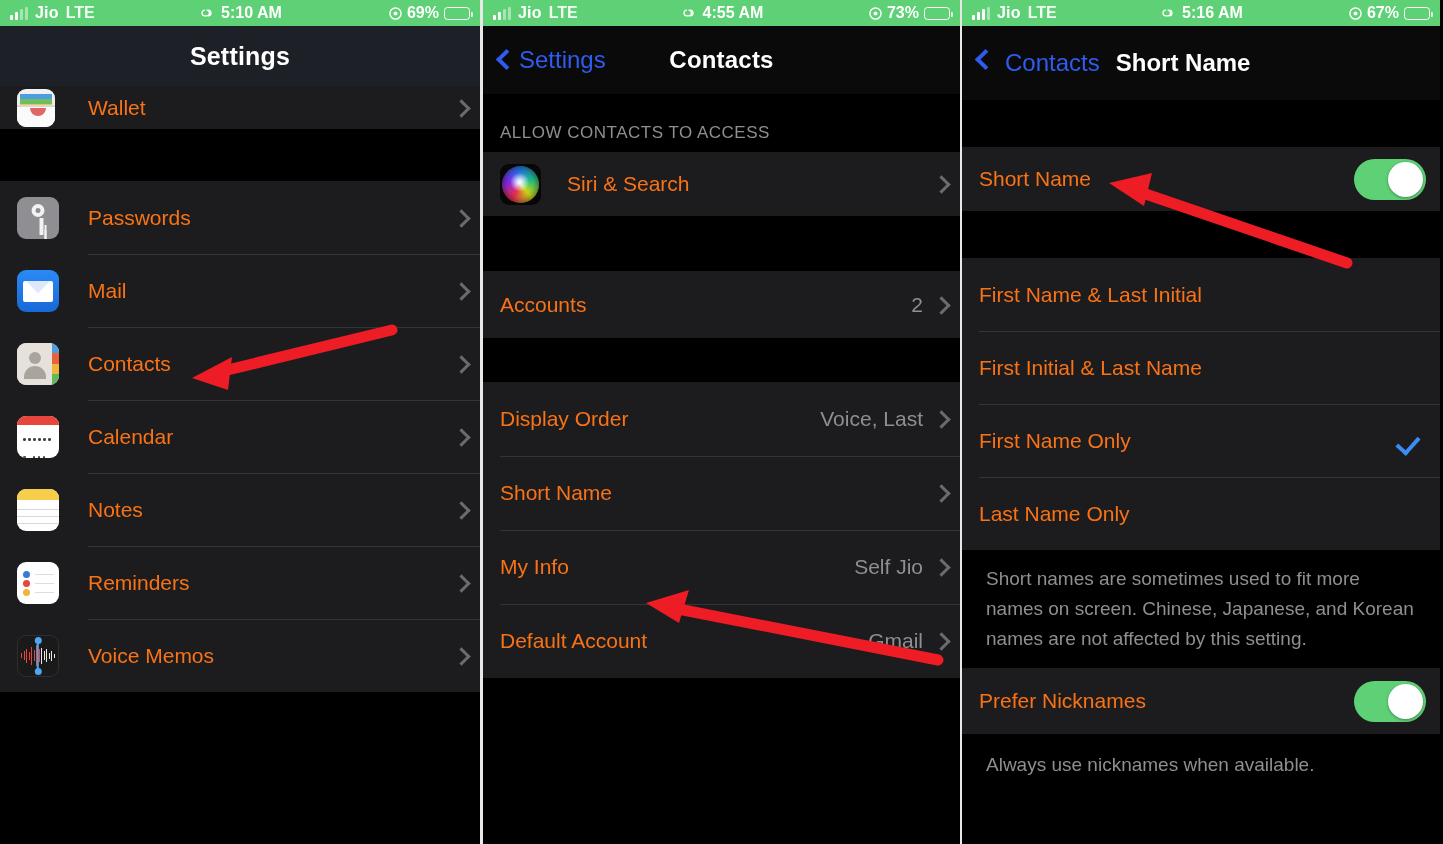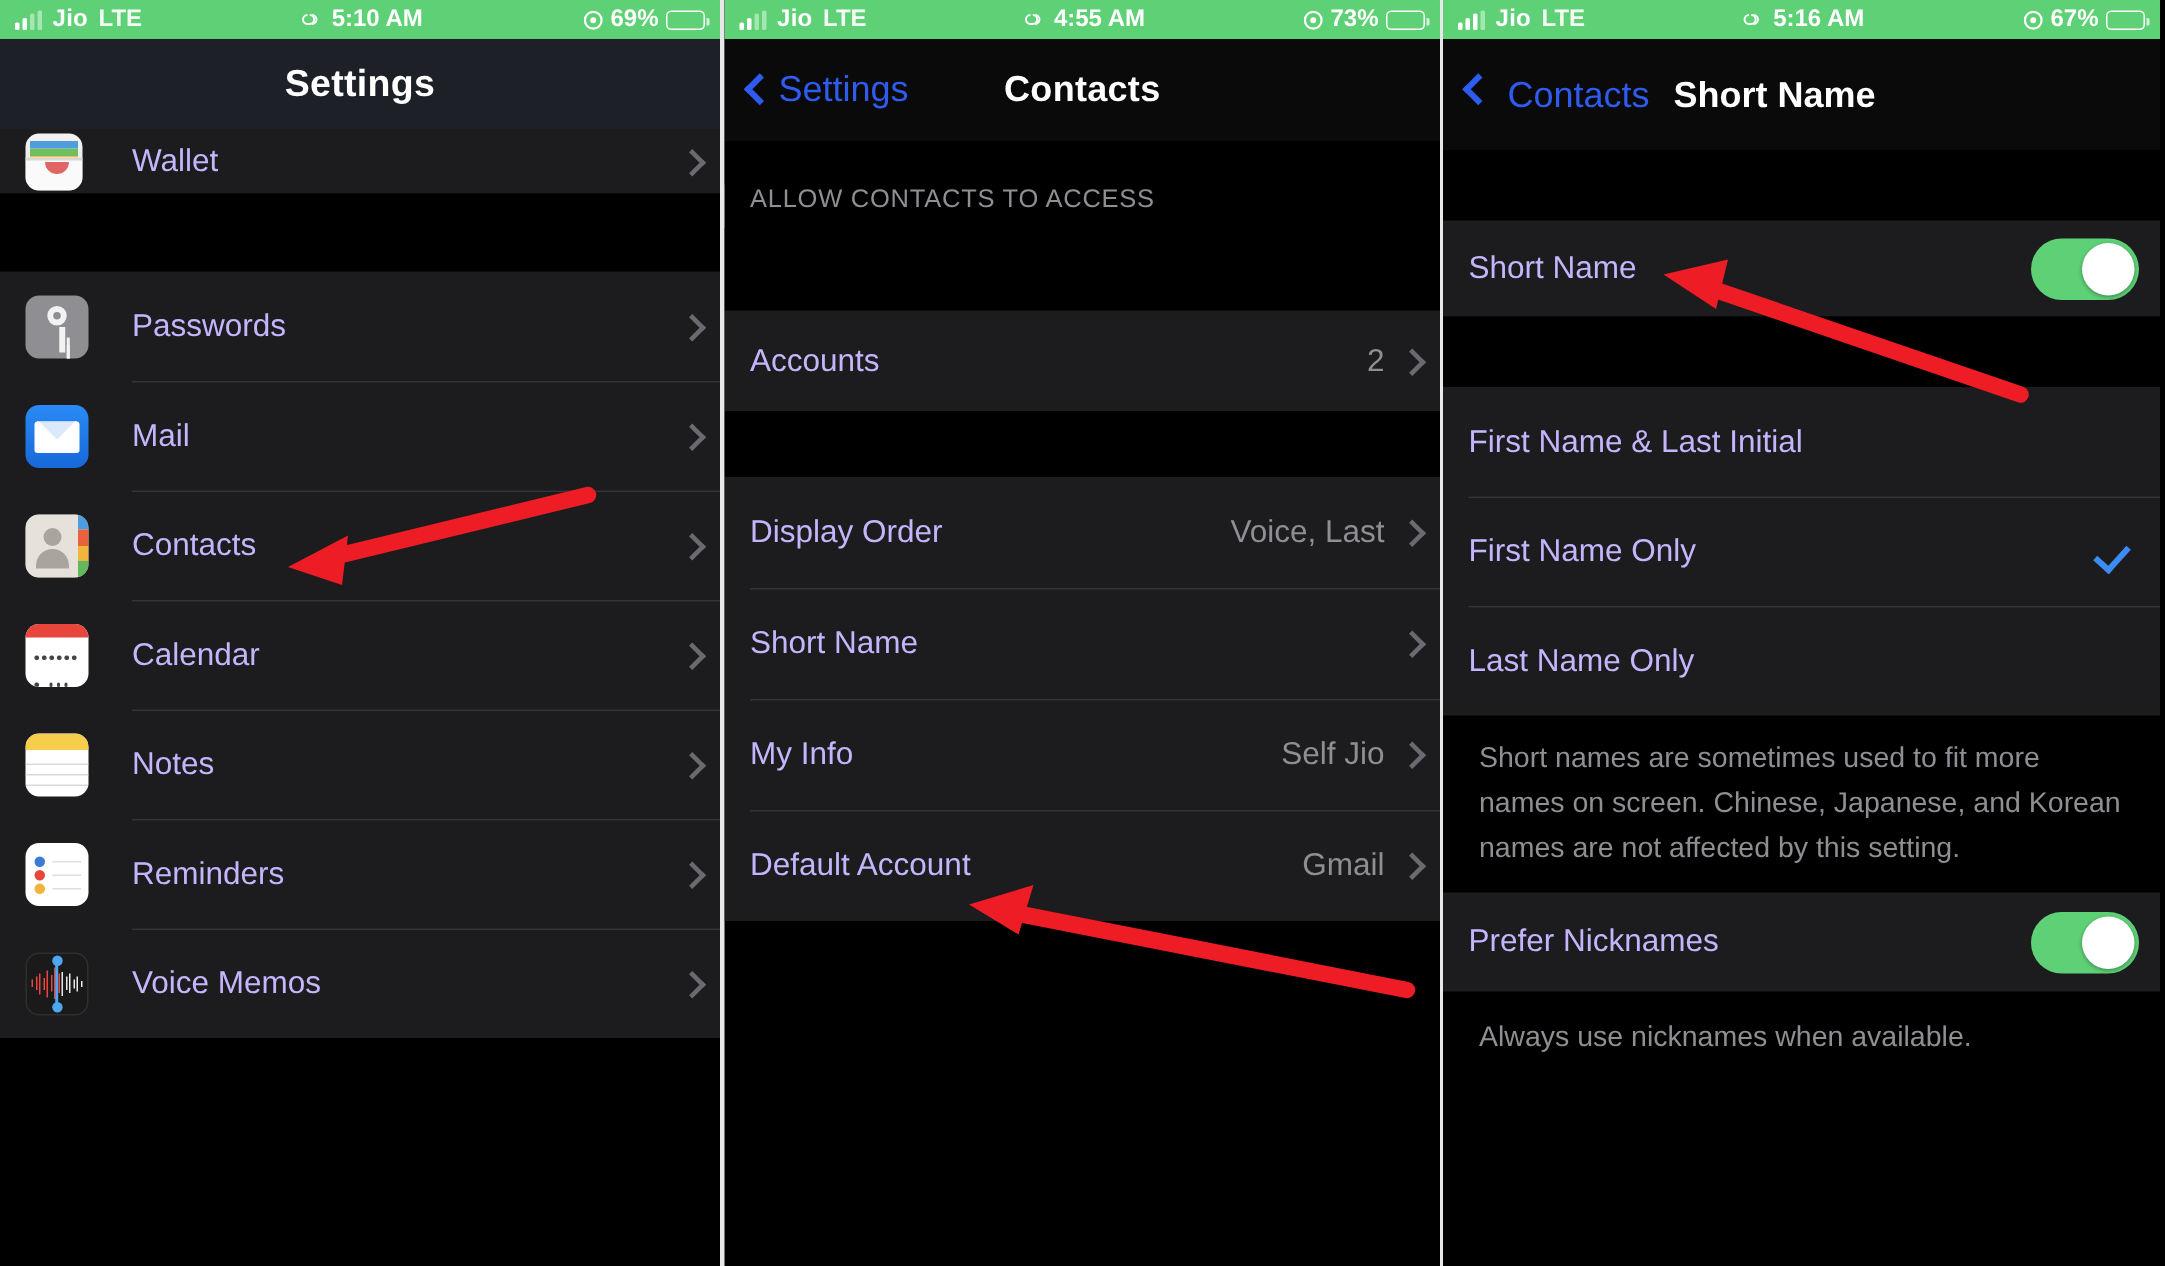--- a/index.html
+++ b/index.html
@@ -94,21 +94,21 @@
   }
   .row + .row::before {
     content: ""; position: absolute; left: 17px; right: 0; top: 0;
     height: 1px; background: #333338;
   }
   .row.withicon { padding-left: 17px; }
   .row .appicon {
     width: 42px; height: 42px; border-radius: 9px; flex: none;
     margin-right: 29px; overflow: hidden; position: relative;
   }
-  .row .label { color: #c4b5fd; font-size: 21px; flex: 1; white-space: nowrap; }
+  .row .label { color: #f97316; font-size: 21px; flex: 1; white-space: nowrap; }
   .row .value { color: #8e8e93; font-size: 21px; margin-right: 12px; white-space: nowrap; }
   .chev-r {
     width: 11px; height: 18px; position: relative; flex: none;
   }
   .chev-r::before {
     content: ""; position: absolute; left: 0; top: 3px;
     width: 10px; height: 10px;
     border-right: 3px solid #6a6a70; border-top: 3px solid #6a6a70;
     transform: rotate(45deg);
   }
@@ -465,20 +465,29 @@
       <div class="nav-back">
         <span class="chev-l"></span>
         <span>Settings</span>
       </div>
       <div class="nav-title" style="font-size:24px">Contacts</div>
     </div>
 
     <div class="gap" style="height:29px"></div>
     <div class="sec-head">ALLOW CONTACTS TO ACCESS</div>
 
+    <div class="group">
+      <div class="row icon-row withicon" style="height:64px">
+        <span class="appicon ic-siri" style="height:41px;width:41px;margin-right:26px">
+          <span class="orb"></span>
+        </span>
+        <span class="label">Siri &amp; Search</span>
+        <span class="chev-r"></span>
+      </div>
+    </div>
 
     <div class="gap" style="height:55px"></div>
 
     <div class="group">
       <div class="row" style="height:67px">
         <span class="label">Accounts</span>
         <span class="value">2</span>
         <span class="chev-r"></span>
       </div>
     </div>
@@ -565,20 +574,23 @@
       </div>
     </div>
 
     <div class="gap" style="height:47px"></div>
 
     <div class="group">
       <div class="row" style="height:73px">
         <span class="label">First Name &amp; Last Initial</span>
       </div>
       <div class="row" style="height:73px">
+        <span class="label">First Initial &amp; Last Name</span>
+      </div>
+      <div class="row" style="height:73px">
         <span class="label">First Name Only</span>
         <span class="check"></span>
       </div>
       <div class="row" style="height:73px">
         <span class="label">Last Name Only</span>
       </div>
     </div>
 
     <div class="sec-foot">Short names are sometimes used to fit more names on screen. Chinese, Japanese, and Korean names are not affected by this setting.</div>
 

